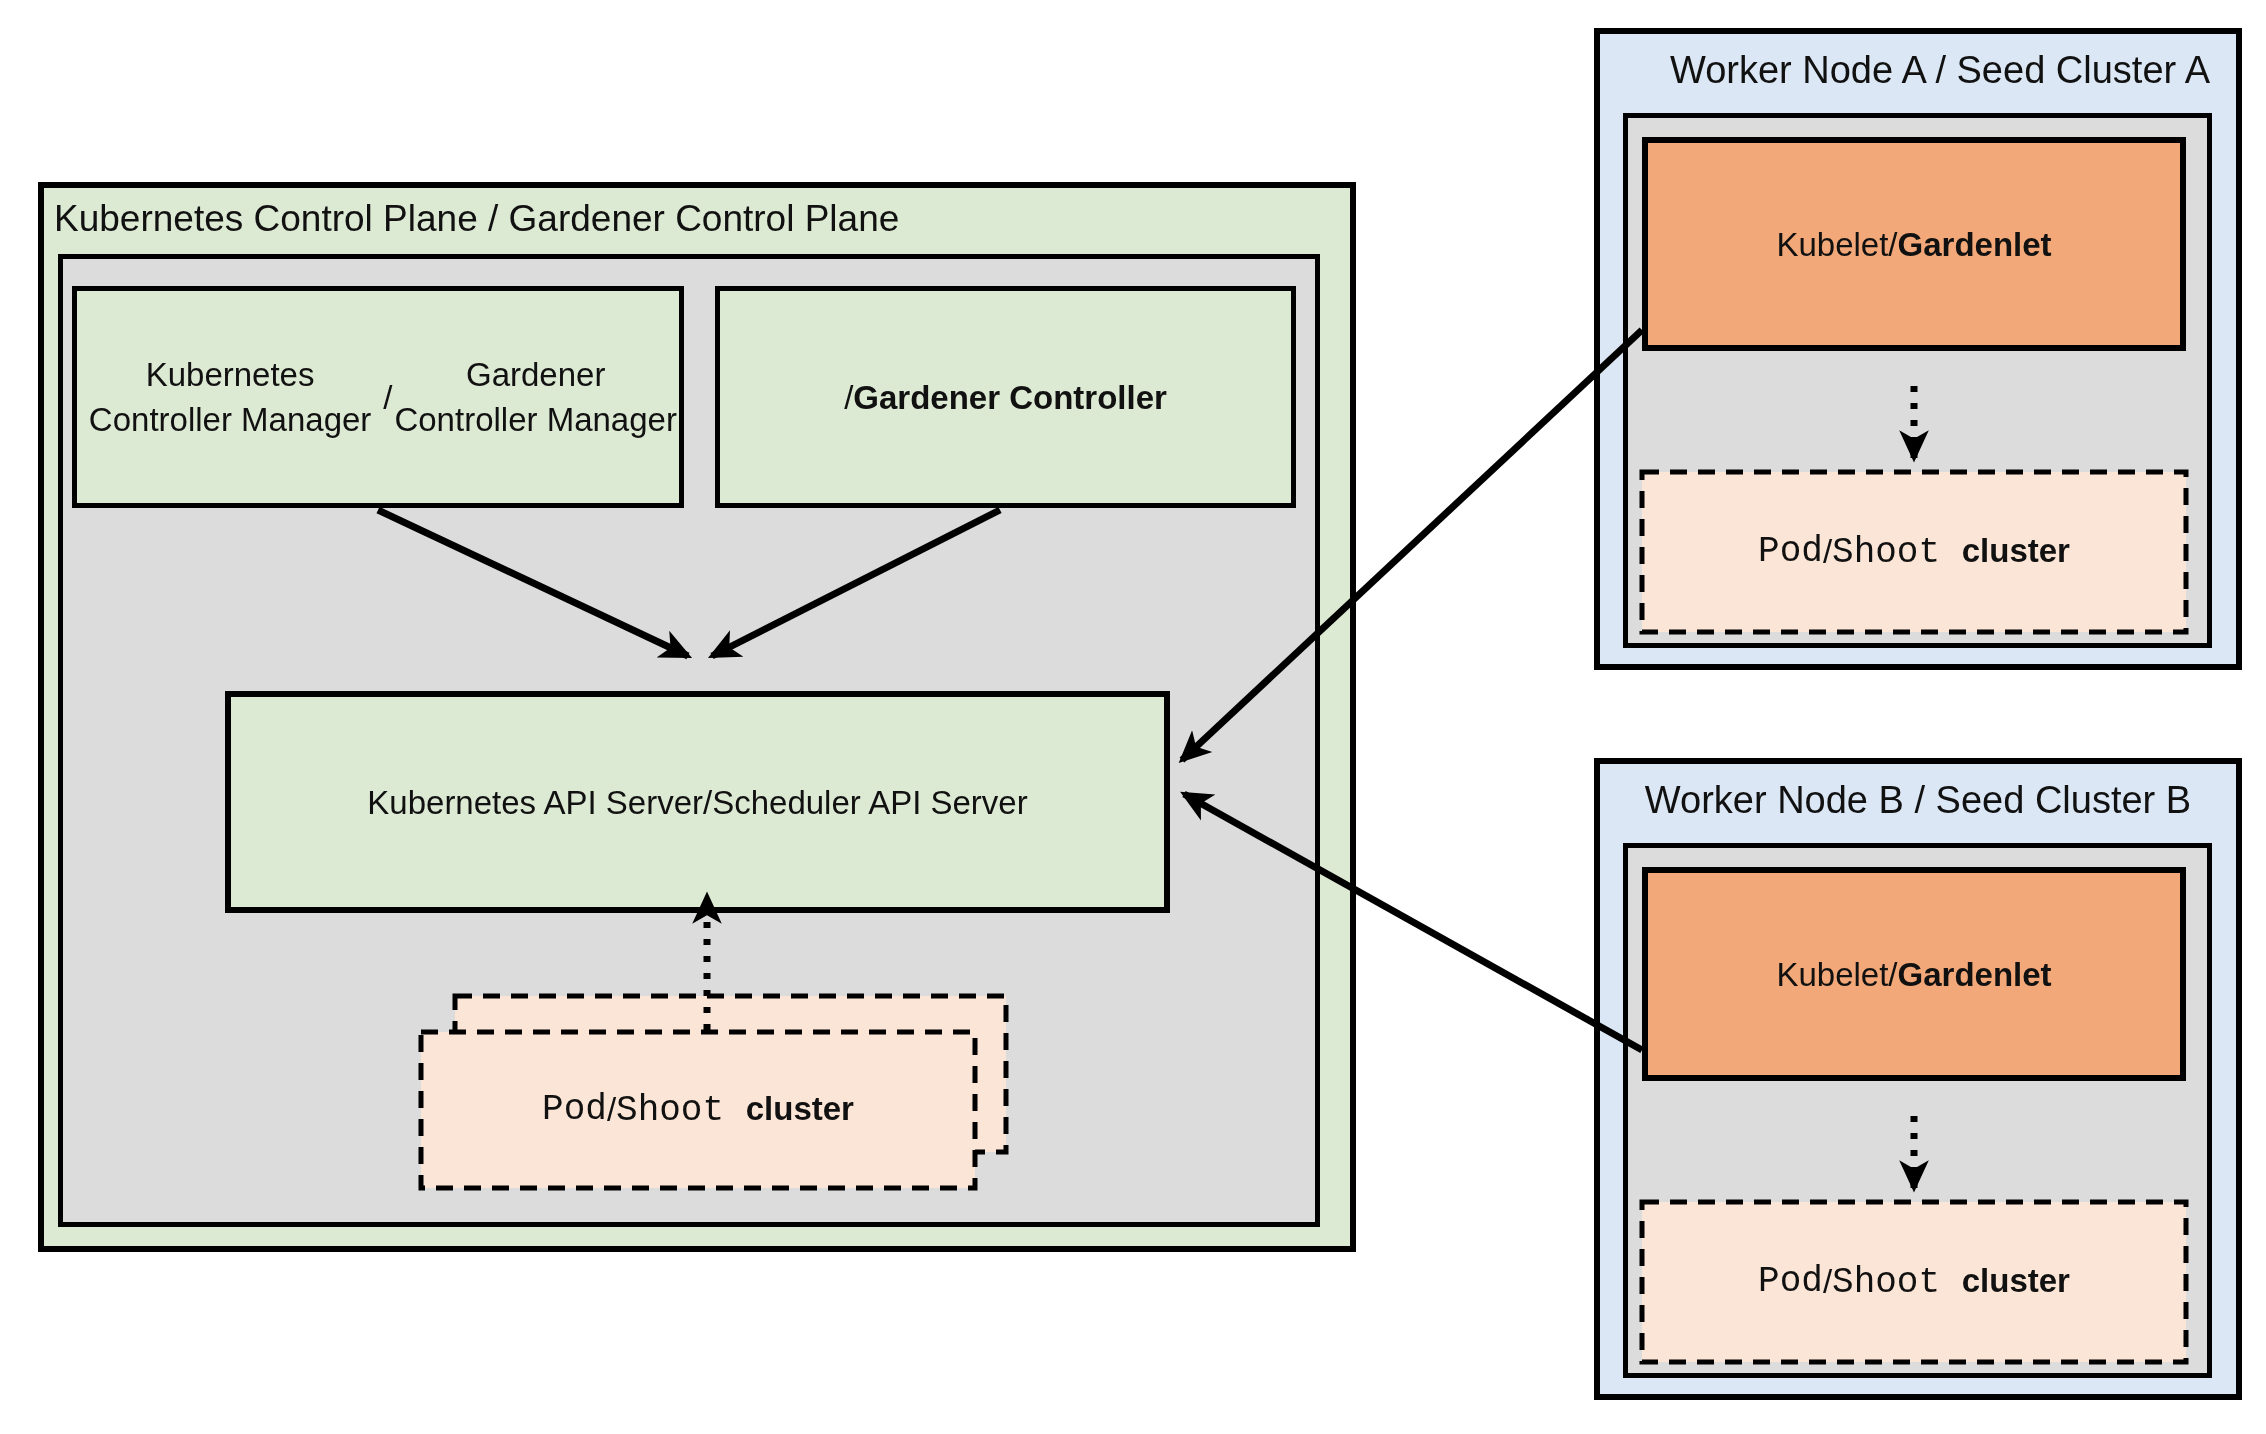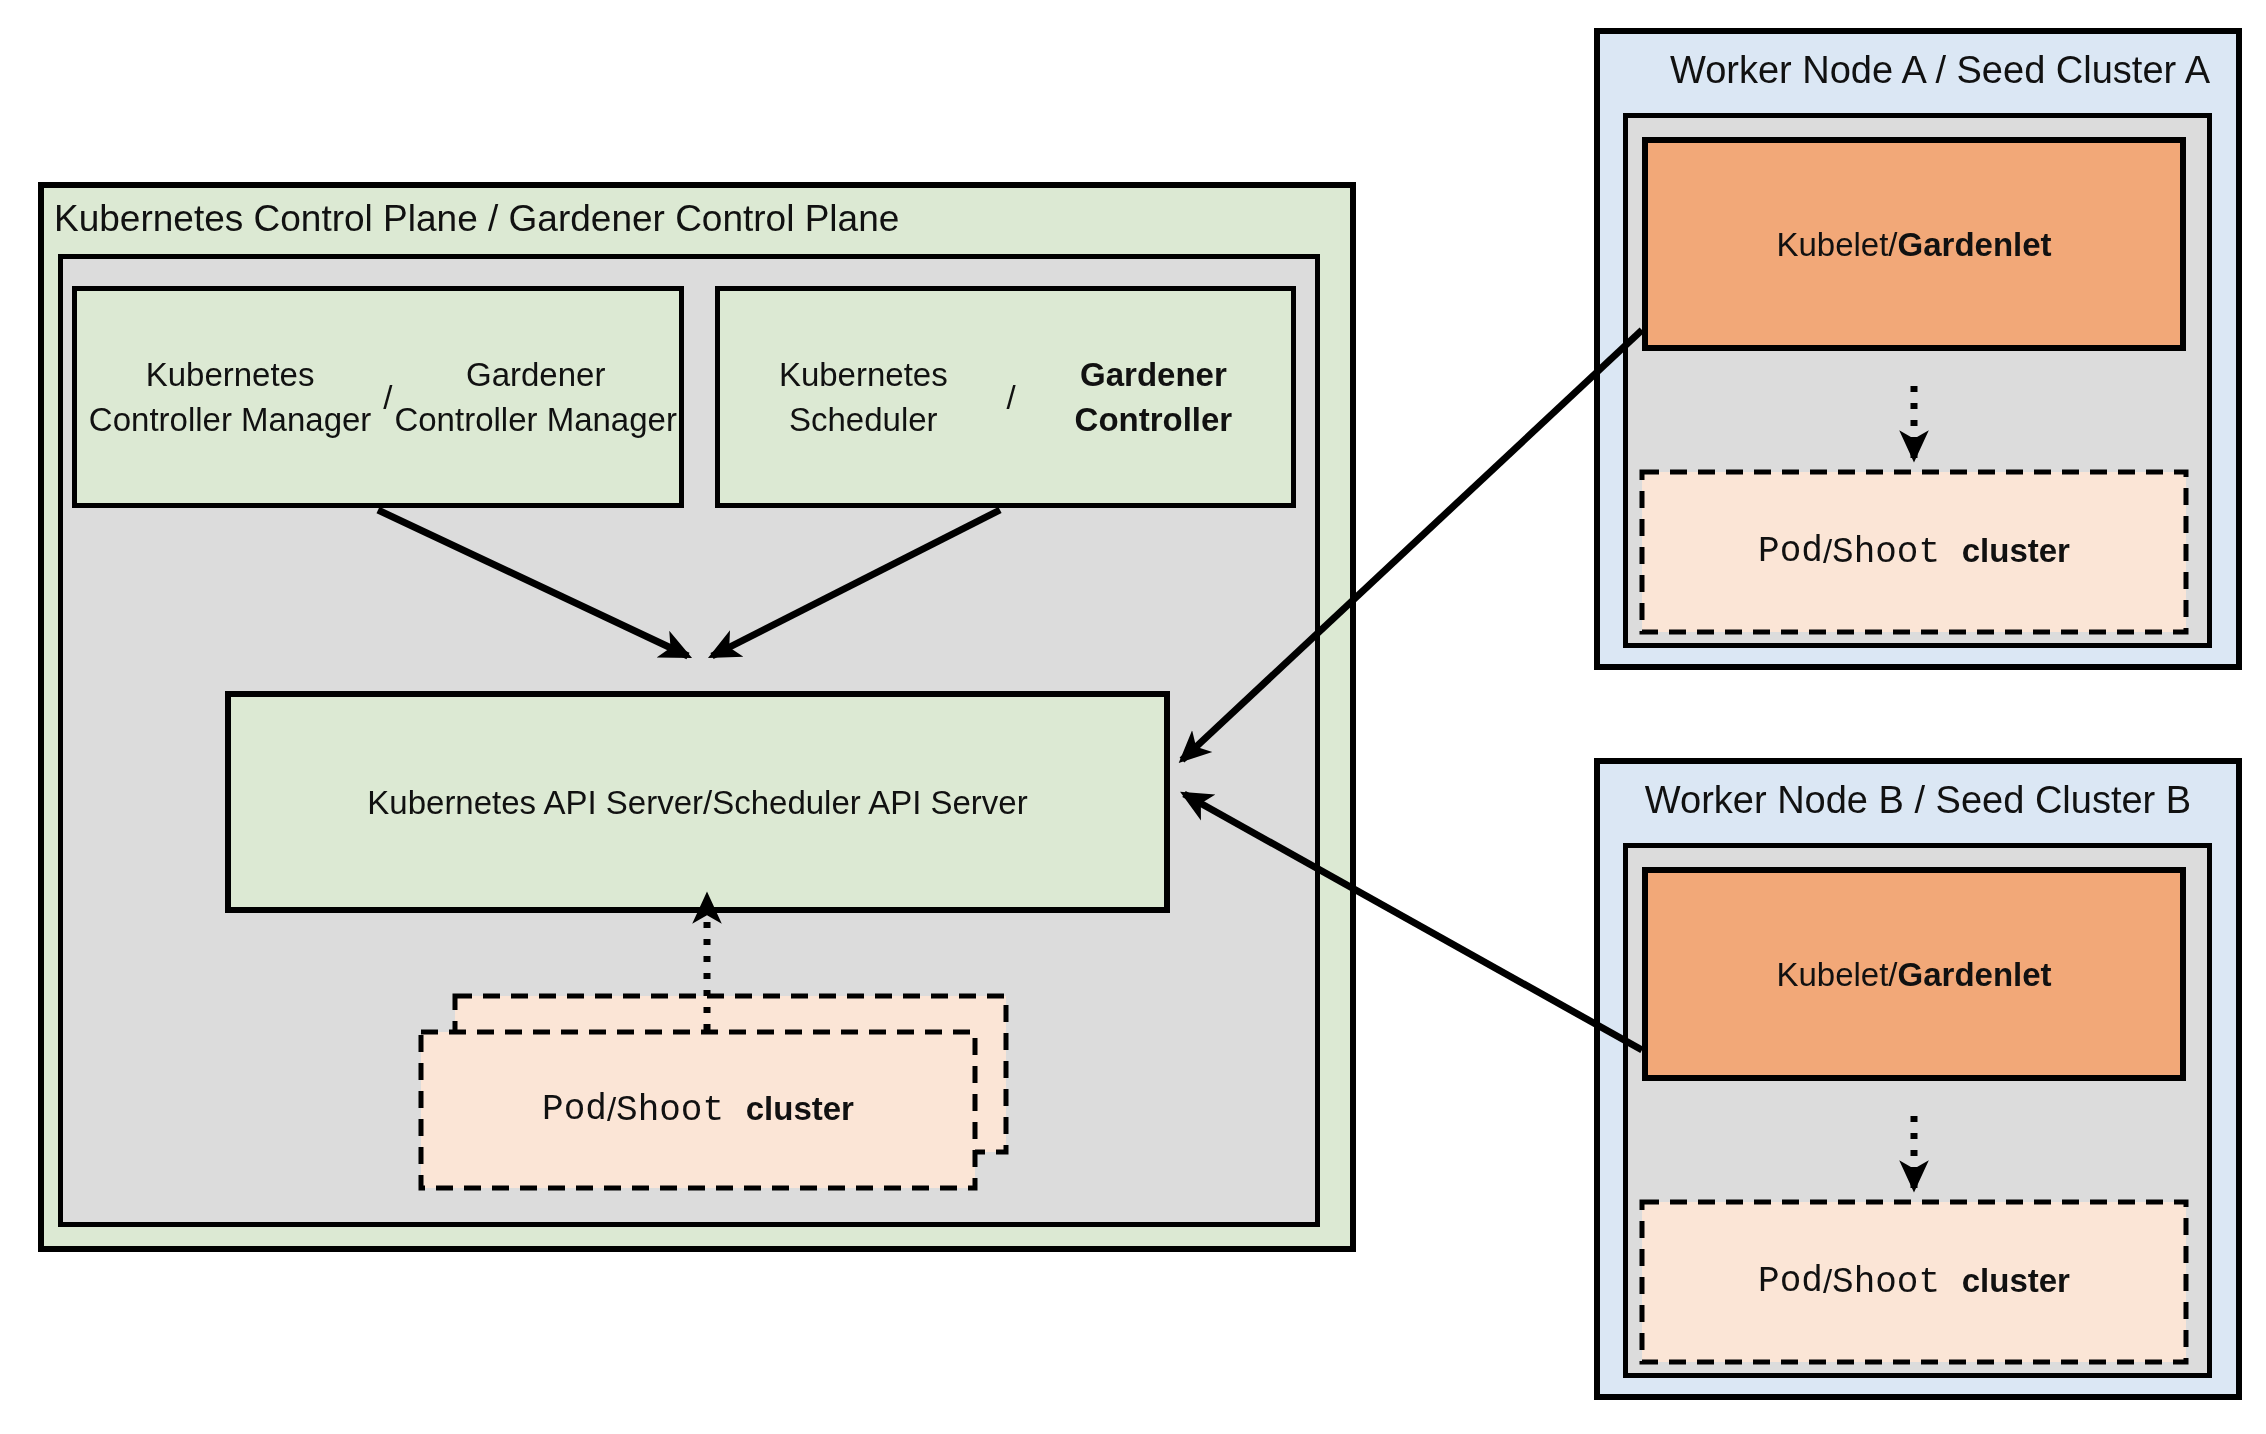--- a/index.html
+++ b/index.html
@@ -51,21 +51,20 @@
 
   <div class="box gray-fill" style="left:58px;top:254px;width:1262px;height:973px;"></div>
 
   <div class="box green-fill center-txt" style="left:72px;top:286px;width:612px;height:222px;">
     <div>Kubernetes Controller Manager</div>
     <div>/</div>
     <div>Gardener Controller Manager</div>
   </div>
 
   <div class="box green-fill center-txt" style="left:715px;top:286px;width:581px;height:222px;">
-    <div>Kubernetes Scheduler</div>
     <div>/</div>
     <div class="bold">Gardener Controller</div>
   </div>
 
   <div class="box green-fill center-txt" style="left:225px;top:691px;width:945px;height:222px;border-width:6px;">
     <div>Kubernetes API Server</div>
     <div>/</div>
     <div>Scheduler API Server</div>
   </div>
 

